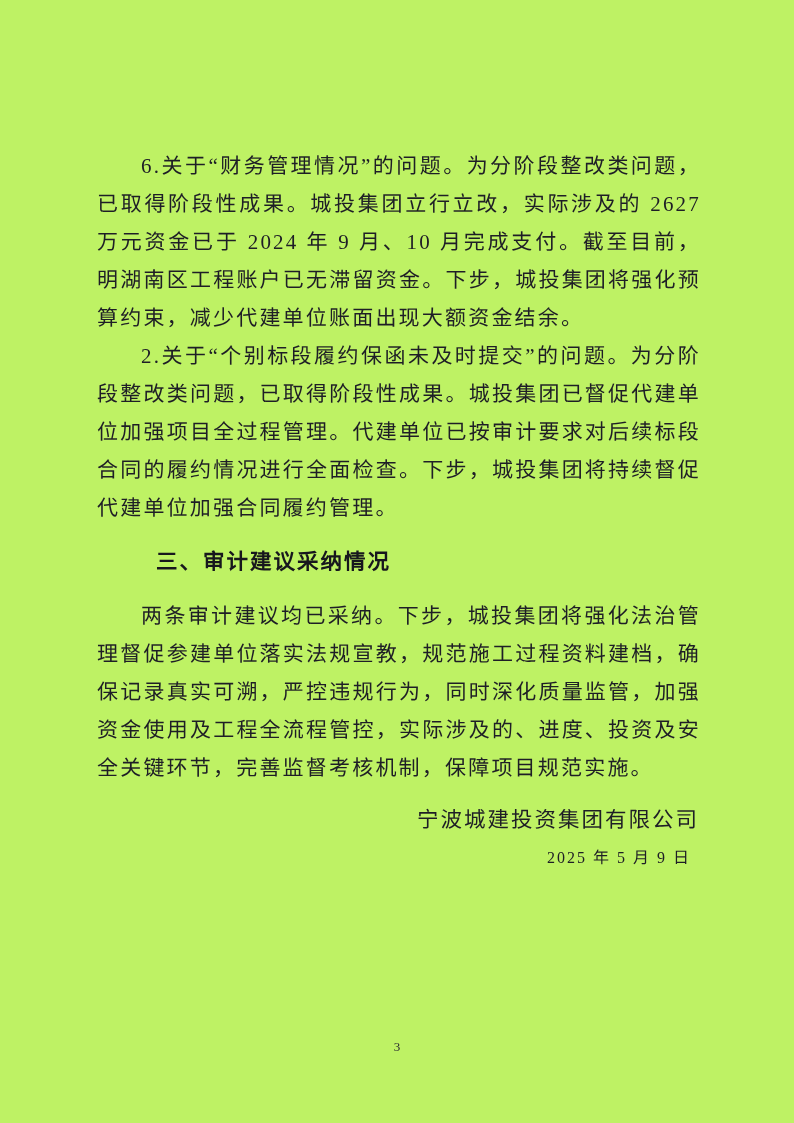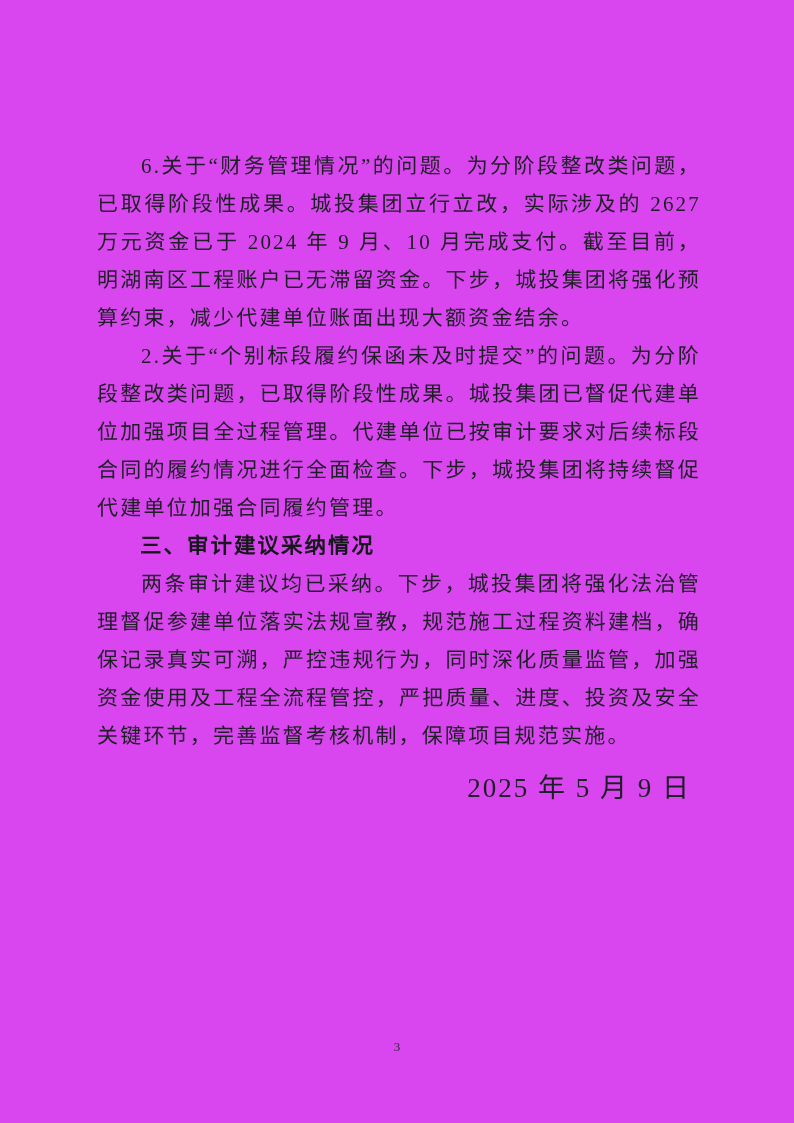--- a/index.html
+++ b/index.html
@@ -4,41 +4,41 @@
 <style>
   html, body {
     margin: 0;
     padding: 0;
     background: #ffffff;
   }
   .page {
     position: relative;
     width: 794px;
     height: 1123px;
-    background: #d946ef;
+    background: #bef264;
     overflow: hidden;
     font-family: "Liberation Serif", "DejaVu Serif", serif;
     color: #1e1e26;
   }
   .content {
     position: absolute;
     left: 97px;
     top: 147px;
     width: 604px;
   }
   .body-para {
     margin: 0;
     font-size: 21px;
     line-height: 38px;
     letter-spacing: 2.2px;
     text-align: justify;
     text-indent: 2.1em;
   }
   .section-heading {
-    margin: 0;
+    margin: 16px;
     font-family: "Liberation Sans", "DejaVu Sans", sans-serif;
     font-weight: 700;
     font-size: 21.5px;
     line-height: 38px;
     letter-spacing: 2px;
     text-indent: 2em;
     color: #17171d;
   }
   .signature-block {
     margin-top: 14px;
@@ -46,21 +46,21 @@
   }
   .signature-company {
     margin: 0;
     font-size: 21.5px;
     line-height: 38px;
     letter-spacing: 2px;
     padding-right: 2px;
   }
   .signature-date {
     margin: 0;
-    font-size: 27px;
+    font-size: 16px;
     line-height: 38px;
     letter-spacing: 2px;
     padding-right: 10px;
   }
   .page-number {
     position: absolute;
     left: 0;
     top: 1039px;
     width: 100%;
     text-align: center;
@@ -70,21 +70,22 @@
   }
 </style>
 </head>
 <body>
 
 <div class="page">
   <div class="content">
     <p class="body-para">6.关于“财务管理情况”的问题。为分阶段整改类问题，已取得阶段性成果。城投集团立行立改，实际涉及的 2627 万元资金已于 2024 年 9 月、10 月完成支付。截至目前，明湖南区工程账户已无滞留资金。下步，城投集团将强化预算约束，减少代建单位账面出现大额资金结余。</p>
     <p class="body-para">2.关于“个别标段履约保函未及时提交”的问题。为分阶段整改类问题，已取得阶段性成果。城投集团已督促代建单位加强项目全过程管理。代建单位已按审计要求对后续标段合同的履约情况进行全面检查。下步，城投集团将持续督促代建单位加强合同履约管理。</p>
     <h2 class="section-heading">三、审计建议采纳情况</h2>
-    <p class="body-para">两条审计建议均已采纳。下步，城投集团将强化法治管理督促参建单位落实法规宣教，规范施工过程资料建档，确保记录真实可溯，严控违规行为，同时深化质量监管，加强资金使用及工程全流程管控，严把质量、进度、投资及安全关键环节，完善监督考核机制，保障项目规范实施。</p>
+    <p class="body-para">两条审计建议均已采纳。下步，城投集团将强化法治管理督促参建单位落实法规宣教，规范施工过程资料建档，确保记录真实可溯，严控违规行为，同时深化质量监管，加强资金使用及工程全流程管控，实际涉及的、进度、投资及安全关键环节，完善监督考核机制，保障项目规范实施。</p>
 
     <div class="signature-block">
+      <p class="signature-company">宁波城建投资集团有限公司</p>
       <p class="signature-date">2025 年 5 月 9 日</p>
     </div>
   </div>
 
   <div class="page-number">3</div>
 </div>
 
 </body></html>

